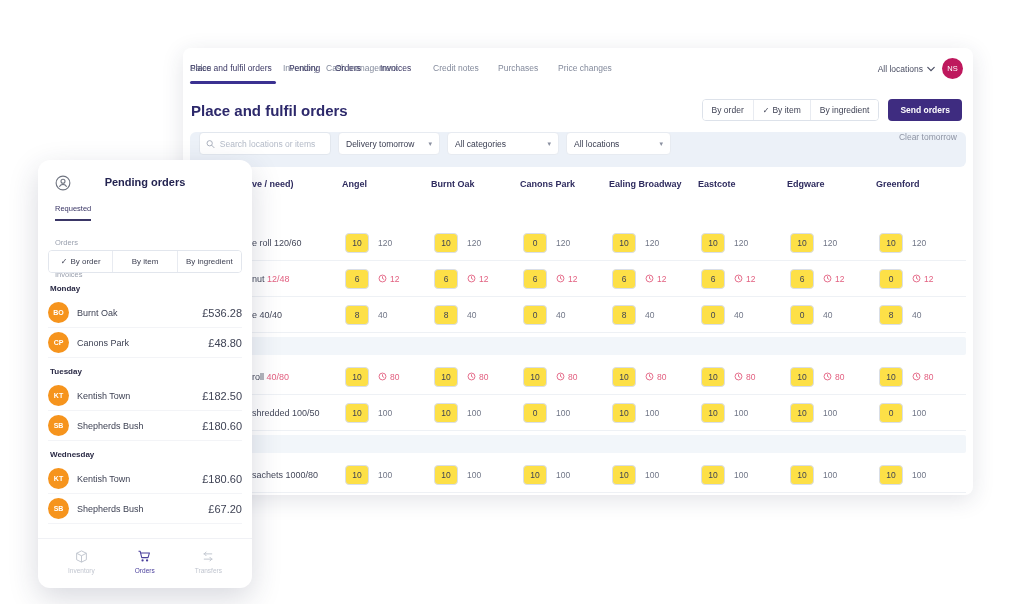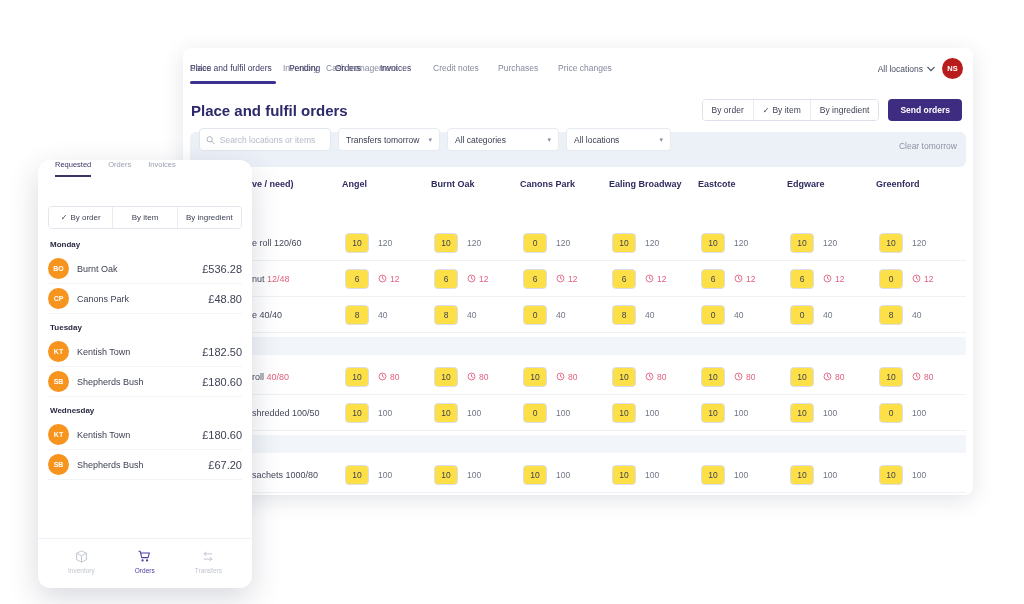--- a/index.html
+++ b/index.html
@@ -10,32 +10,32 @@
 
   .nav-row { position:relative; height:42px; }
   .gtab, .ftab { position:absolute; top:15px; font-size:8.5px; white-space:nowrap; cursor:pointer; }
   .gtab { color:#838a9c; }
   .ftab { color:#3a3763; }
   .g0{left:7px}.g1{left:100px}.g2{left:143px}.g3{left:250px}.g4{left:315px}.g5{left:375px}
   .f0{left:7px}.f1{left:106px}.f2{left:152px}.f3{left:197px}
   .tab-underline { position:absolute; left:7px; top:33px; width:86px; height:3px; background:#3b3191; border-radius:2px; }
   .nav-right { position:absolute; right:10px; top:10px; display:flex; align-items:center; gap:7px; }
   .loc-filter { font-size:8.5px; color:#4a4e63; display:flex; align-items:center; gap:4px; cursor:pointer; }
-  .user-avatar { width:21px; height:21px; border-radius:50%; background:#b91c1c; color:#fff; font-size:7.5px; font-weight:bold; display:flex; align-items:center; justify-content:center; }
+  .user-avatar { width:21px; height:21px; border-radius:50%; background:#be185d; color:#fff; font-size:7.5px; font-weight:normal; display:flex; align-items:center; justify-content:center; }
 
   .header-row { display:flex; align-items:center; height:36px; padding:0 11px 0 8px; margin-top:2px; }
   .page-title { font-size:15px; font-weight:bold; color:#2d296b; }
   .header-actions { margin-left:auto; display:flex; align-items:center; gap:9px; }
   .seg { display:flex; border:1px solid #dde2ea; border-radius:4px; background:#fff; overflow:hidden; }
   .seg-btn { font-size:8.5px; color:#3c3f52; padding:5px 9px; display:flex; align-items:center; gap:3px; border-right:1px solid #e8ebf1; cursor:pointer; background:#fff; white-space:nowrap; }
   .seg-btn:last-child { border-right:none; }
   .check { font-size:8px; color:#3c3f52; }
   .send-btn { background:#3e2c80; color:#fff; font-size:8.5px; font-weight:bold; padding:6px 12px; border-radius:4px; border:none; cursor:pointer; white-space:nowrap; }
 
-  .filter-bar { margin:4px 7px 0; height:35px; background:#ecf1f8; border-radius:6px; display:flex; align-items:flex-end; gap:7px; padding:16px 9px; }
+  .filter-bar { margin:4px 7px 0; height:35px; background:#ecf1f8; border-radius:6px; display:flex; align-items:flex-start; gap:7px; padding:0 9px; }
   .search-box { width:132px; height:23px; background:#fff; border:1px solid #e2e7ee; border-radius:4px; display:flex; align-items:center; gap:5px; padding:0 6px; }
   .search-box input { border:none; outline:none; background:transparent; font-size:8.5px; color:#44485c; width:100%; }
   .search-box input::placeholder { color:#b3bac7; }
   .dropdown { height:23px; background:#fff; border:1px solid #e7ebf1; border-radius:4px; display:flex; align-items:center; justify-content:space-between; font-size:8.5px; color:#383c50; padding:0 7px; cursor:pointer; }
   .dd-delivery{width:102px}.dd-category{width:112px}.dd-location{width:105px}
   .caret { font-size:7px; color:#8a90a0; }
   .clear-filters { margin-left:auto; font-size:8.5px; color:#8d93a3; cursor:pointer; }
 
   .table { padding:0 7px; }
   .t-header { display:grid; grid-template-columns:150px repeat(7,89px); height:34px; align-items:center; }
@@ -49,21 +49,21 @@
   .qty { width:24px; height:20px; border:1px solid #d9dee7; border-radius:4px; background:#fde047; font-size:8.5px; color:#3f4254; text-align:center; font-family:"Liberation Sans",sans-serif; }
   .avail { font-size:8.5px; color:#707687; display:flex; align-items:center; gap:3px; }
   .avail.alert { color:#e26080; }
   .sep-row { height:18px; background:#f2f6fa; border-radius:2px; margin:4px 0; }
 
   
   .pending-panel { position:absolute; left:38px; top:160px; width:214px; height:428px; background:#fff; border-radius:12px; box-shadow:0 10px 30px rgba(40,45,80,0.18); z-index:5; display:flex; flex-direction:column; }
   .p-header { position:relative; height:44px; display:flex; align-items:center; justify-content:center; }
   .p-user-icon { position:absolute; left:17px; top:15px; display:flex; cursor:pointer; }
   .p-title { font-size:11px; font-weight:bold; color:#232350; }
-  .p-tabs { display:flex; gap:17px; padding:0 17px; height:26px; align-items:flex-start; }
+  .p-tabs { display:flex; gap:17px; padding:0 17px; height:26px; align-items:flex-start;flex-direction:column; }
   .p-tab { font-size:7.5px; color:#9aa0ae; padding-bottom:6px; cursor:pointer; }
   .p-tab.active { color:#3a3666; border-bottom:2px solid #3a3666; }
   .p-seg { margin:20px 10px 2px; display:flex; border:1px solid #e2e6ed; border-radius:4px; overflow:hidden; }
   .p-seg-btn { flex:1; font-size:8px; color:#3f4254; padding:6px 0; display:flex; align-items:center; justify-content:center; gap:3px; border-right:1px solid #e8ebf1; cursor:pointer; background:#fff; }
   .p-seg-btn:last-child { border-right:none; }
   .p-list { flex:1; padding:0 10px; overflow:hidden; }
   .p-day { font-size:8px; font-weight:bold; color:#2a2a45; padding:9px 2px 5px; }
   .p-row { display:flex; align-items:center; gap:8px; height:30px; border-bottom:1px solid #f3f4f7; cursor:pointer; }
   .p-avatar { width:21px; height:21px; border-radius:50%; background:#f6941d; color:#fff; font-size:7px; font-weight:bold; display:flex; align-items:center; justify-content:center; flex-shrink:0; }
   .p-name { font-size:9px; color:#3e4254; }
@@ -122,21 +122,21 @@
 
   <div class="filter-bar">
     <div class="search-box">
       <svg width="10" height="10" viewBox="0 0 12 12">
           <circle cx="5" cy="5" r="3.6" fill="none" stroke="#a7adbb" stroke-width="1.3"></circle>
           <path d="M7.8 7.8L11 11" stroke="#a7adbb" stroke-width="1.3" stroke-linecap="round"></path>
         </svg>
       <input placeholder="Search locations or items" style="">
     </div>
     <div class="dropdown dd-delivery">
-      <span>Transfers tomorrow</span>
+      <span>Delivery tomorrow</span>
         <span class="caret">▾</span>
     </div>
     <div class="dropdown dd-category">
       <span>All categories</span>
         <span class="caret">▾</span>
     </div>
     <div class="dropdown dd-location">
       <span>All locations</span>
         <span class="caret">▾</span>
     </div>
@@ -383,20 +383,30 @@
           <div class="cell">
             <input class="qty" value="10" style="">
             <span class="avail">100</span>
           </div>
         </div>
       </div>
   </div>
 </div>
 
 <div class="pending-panel">
+  <div class="p-header">
+    <span class="p-user-icon">
+      <svg width="16" height="16" viewBox="0 0 20 20">
+          <circle cx="10" cy="10" r="8.6" fill="none" stroke="#6f7480" stroke-width="1.4"></circle>
+          <circle cx="10" cy="7.8" r="2.5" fill="none" stroke="#6f7480" stroke-width="1.4"></circle>
+          <path d="M5.4 14.8c1-2.1 2.7-3.1 4.6-3.1s3.6 1 4.6 3.1" fill="none" stroke="#6f7480" stroke-width="1.4"></path>
+        </svg>
+    </span>
+    <span class="p-title">Pending orders</span>
+  </div>
   <div class="p-tabs">
     <span class="p-tab active">Requested</span>
     <span class="p-tab">Orders</span>
     <span class="p-tab">Invoices</span>
   </div>
   <div class="p-seg">
     <span class="p-seg-btn">
         <span class="check">✓</span>
         <span>By order</span>
       </span>

